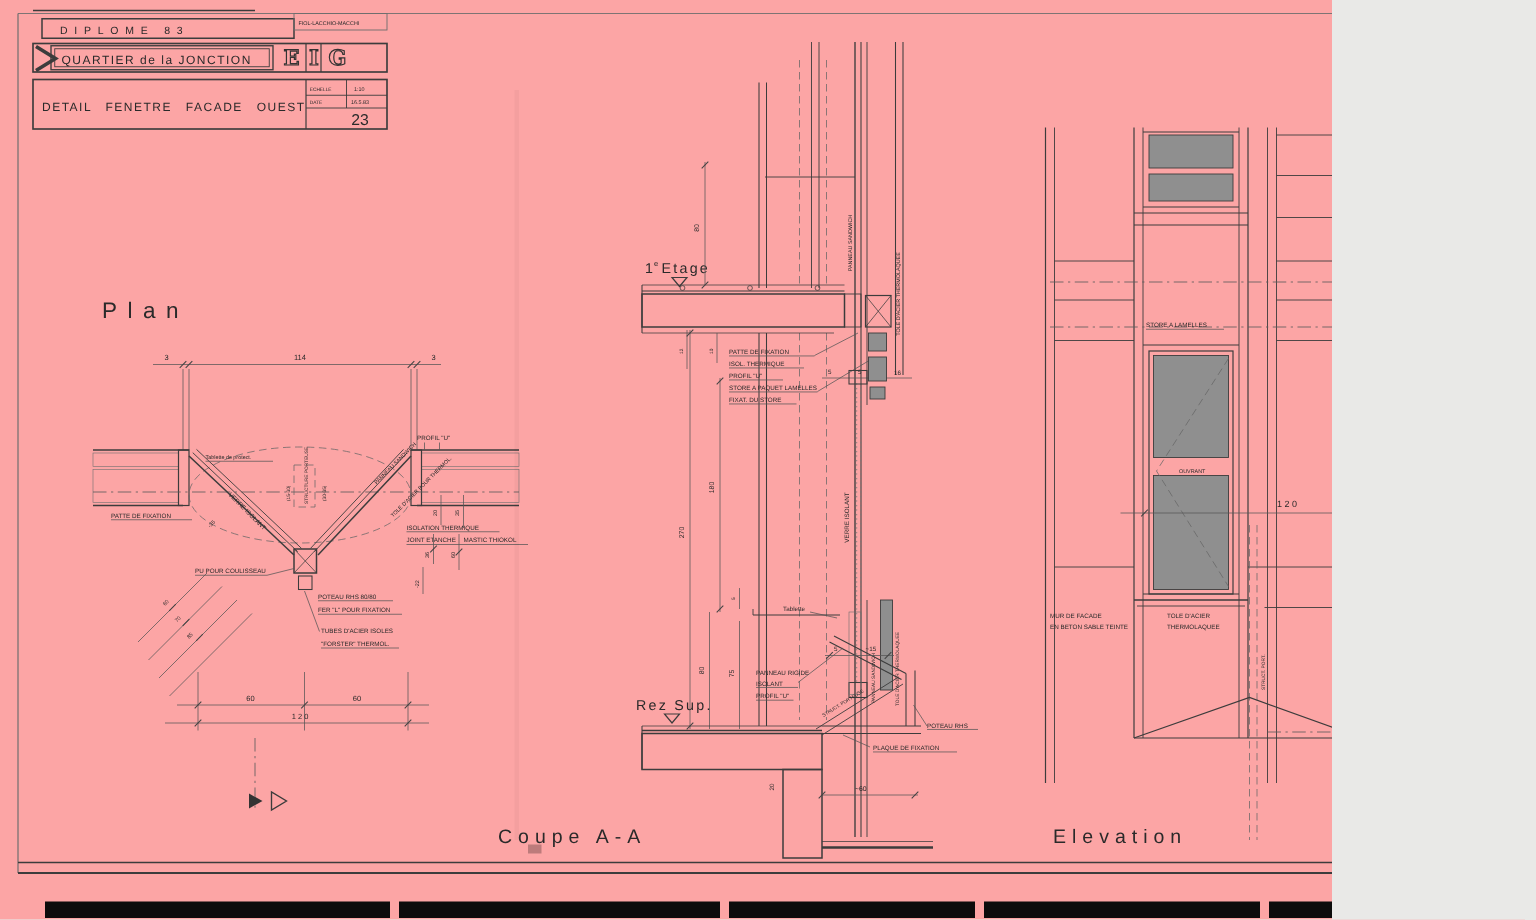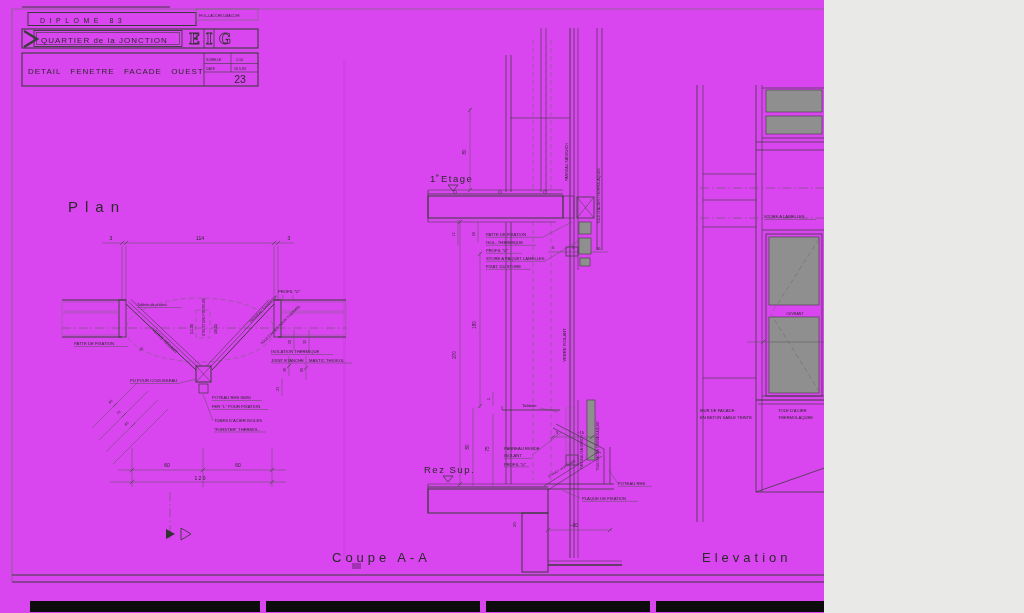--- a/index.html
+++ b/index.html
@@ -1,16 +1,16 @@
 <!DOCTYPE html>
 <html><head>
 <meta charset="utf-8">
 <style>
   html,body{margin:0;padding:0;background:#e9e9e7;}
-  .sheet{position:relative;width:824px;height:613px;background:#d946ef;overflow:hidden;}
+  .sheet{position:relative;width:888px;height:613px;background:#fca5a5;overflow:hidden;}
   svg{position:absolute;left:0;top:0;}
   .t{font-family:"Liberation Sans","DejaVu Sans",sans-serif;fill:#2a2a2a;}
   .deco{font-family:"DejaVu Serif",serif;font-weight:bold;fill:none;stroke:#333;stroke-width:.8px;}
   .mid{text-anchor:middle}
   .s3{font-size:3.2px}.s35{font-size:3.6px}.s4{font-size:4.2px}.s45{font-size:4.6px}
   .s5{font-size:5px}.s6{font-size:6px}.s7{font-size:7px}.s8{font-size:8px}
   .s9{font-size:9.5px;letter-spacing:1.5px}.s10{font-size:10.5px}
   .s13{font-size:13px;letter-spacing:4px}.s15{font-size:15px;letter-spacing:7px}
   .ls4{letter-spacing:4.5px}.ls1{letter-spacing:1px}.ws{word-spacing:6px;letter-spacing:1px}
   .ln{stroke:#3c3c3c;fill:none}.lt{stroke:#6e6e6e;fill:none}

